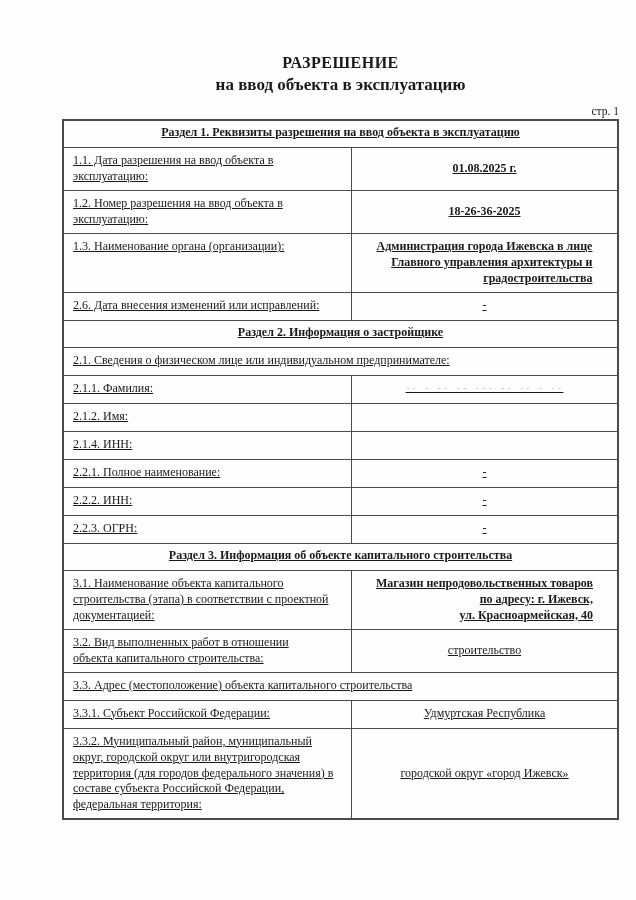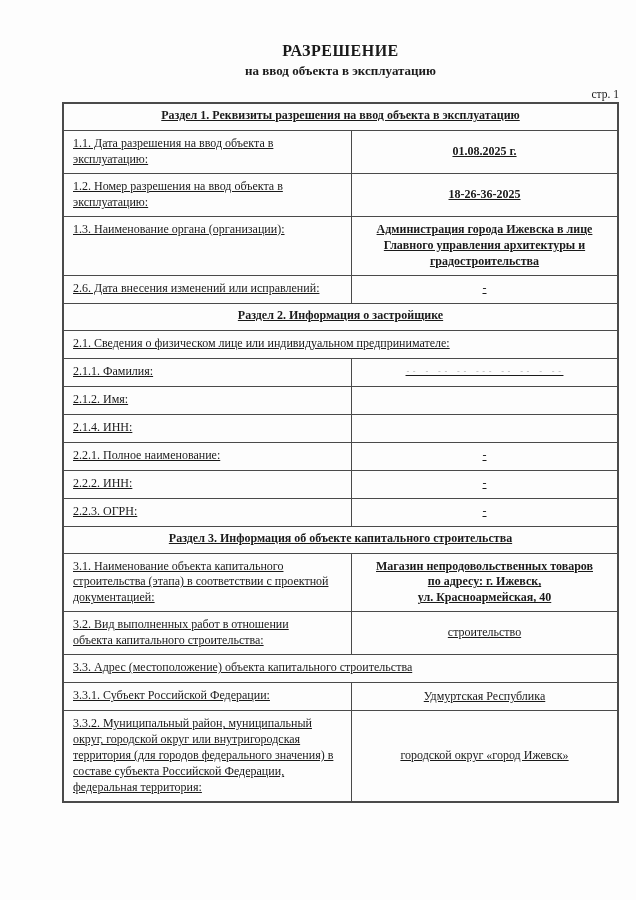--- a/index.html
+++ b/index.html
@@ -14,29 +14,29 @@
     background:var(--paper);
     color:var(--text);
     font-family:"Liberation Serif","DejaVu Serif",serif;
     font-size:12px;
     line-height:1.33;
     overflow:hidden;
   }
   .sheet{
     position:relative;
     width:636px;height:900px;
-    padding:40px 17px 0 62px;
+    padding:52px 17px 0 62px;
   }
   .content{width:557px;}
   .doc-header{text-align:center;}
   .doc-title{
     font-size:16px;font-weight:bold;letter-spacing:.5px;
   }
   .doc-subtitle{
-    font-size:13px;font-weight:bold;margin-top:1px;
+    font-size:17px;font-weight:bold;margin-top:1px;
   }
   .page-marker{
     text-align:right;font-size:11.5px;margin-top:7px;
   }
   .doc-table{
     border:2px solid var(--border);
     width:557px;
     background:var(--paper);
   }
   .row{
@@ -52,21 +52,21 @@
     min-height:27px;
     text-decoration:underline;
   }
   .cell.label{
     border-right:1px solid var(--border);
   }
   .cell.value{
     text-align:center;
     display:flex;align-items:center;justify-content:center;
   }
-  .cell.value.bold{font-weight:bold;}
+  .cell.value.bold{font-weight:bold;text-align:right;}
   .section-cell{
     text-align:center;font-weight:bold;
     padding:4px 9px;min-height:26px;
   }
   .redaction{
     color:#b3b3b3;
     font-size:8px;
     letter-spacing:1.5px;
     font-family:"DejaVu Sans Mono",monospace;
   }

